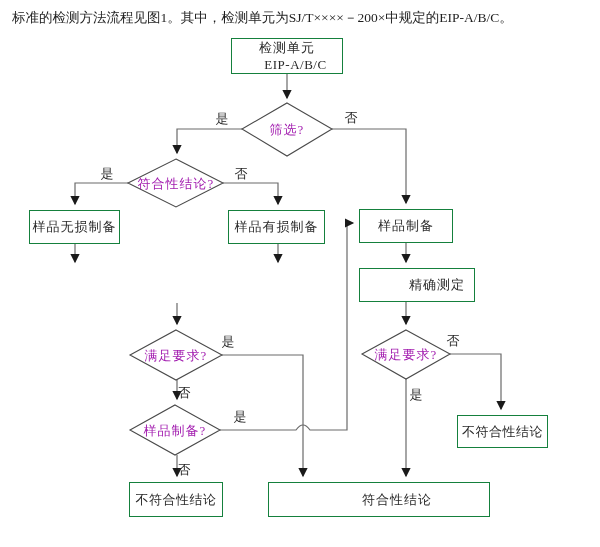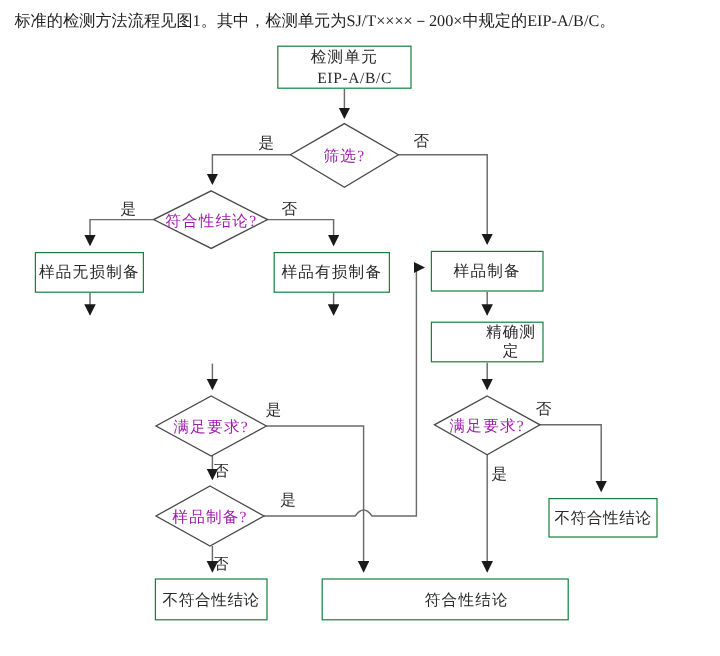--- a/index.html
+++ b/index.html
@@ -89,27 +89,27 @@
     <span class="l2">EIP-A/B/C</span>
   </div>
 
   <div class="node" style="left:29px;top:210px;width:91px;height:34px;">样品无损制备</div>
 
   <div class="node" style="left:359px;top:209px;width:94px;height:34px;">样品制备</div>
 
   <div class="node" style="left:228px;top:210px;width:97px;height:34px;">样品有损制备</div>
 
 
-  <div class="node" style="left:359px;top:268px;width:94px;height:34px;padding-left:40px;">精确测定</div>
+  <div class="node" style="left:359px;top:268px;width:116px;height:34px;padding-left:40px;">精确测定</div>
 
   <div class="node" style="left:457px;top:415px;width:91px;height:33px;letter-spacing:0.5px;">不符合性结论</div>
 
   <div class="node" style="left:129px;top:482px;width:94px;height:35px;letter-spacing:0.5px;">不符合性结论</div>
 
-  <div class="node" style="left:268px;top:482px;width:206px;height:35px;padding-left:36px;">符合性结论</div>
+  <div class="node" style="left:268px;top:482px;width:222px;height:35px;padding-left:36px;">符合性结论</div>
 
   <span class="dlabel" style="left:287px;top:130px;">筛选?</span>
   <span class="dlabel" style="left:176px;top:184px;">符合性结论?</span>
   <span class="dlabel" style="left:176px;top:356px;">满足要求?</span>
   <span class="dlabel" style="left:175px;top:431px;">样品制备?</span>
   <span class="dlabel" style="left:406px;top:355px;">满足要求?</span>
 
   <span class="elabel" style="left:222px;top:119px;">是</span>
   <span class="elabel" style="left:351px;top:118px;">否</span>
   <span class="elabel" style="left:107px;top:174px;">是</span>

